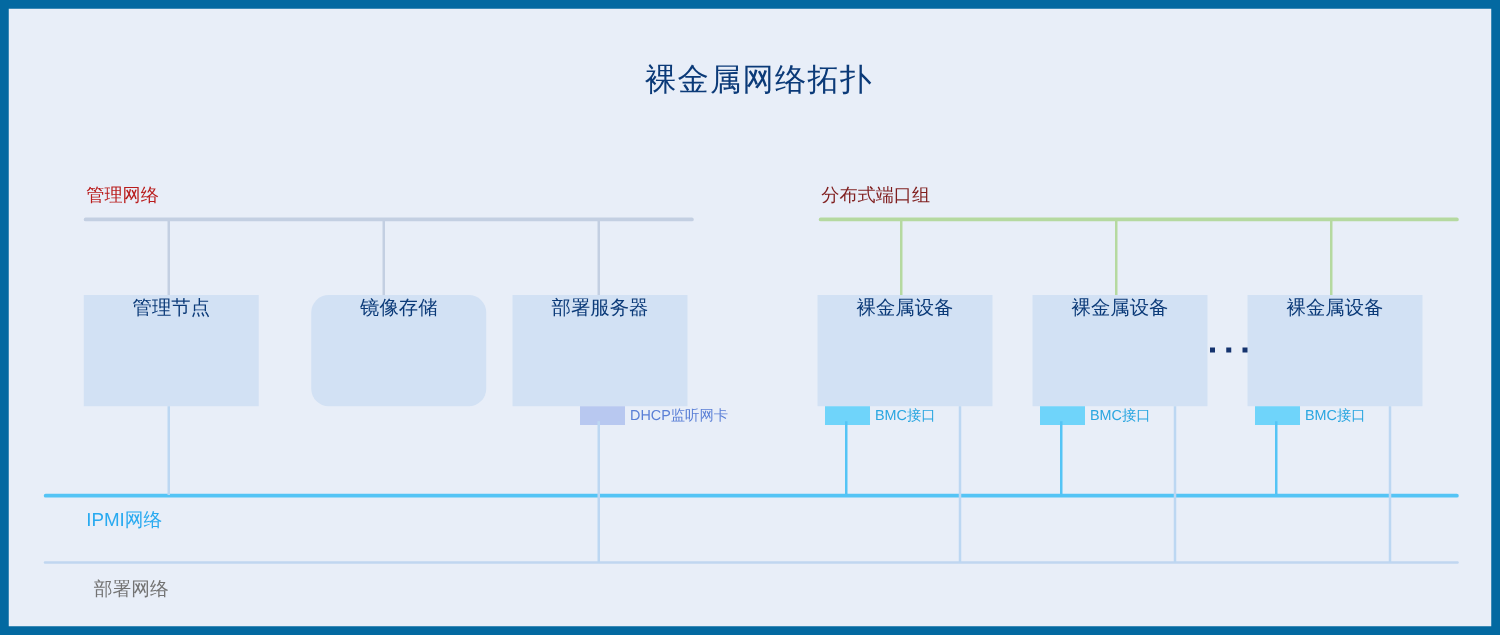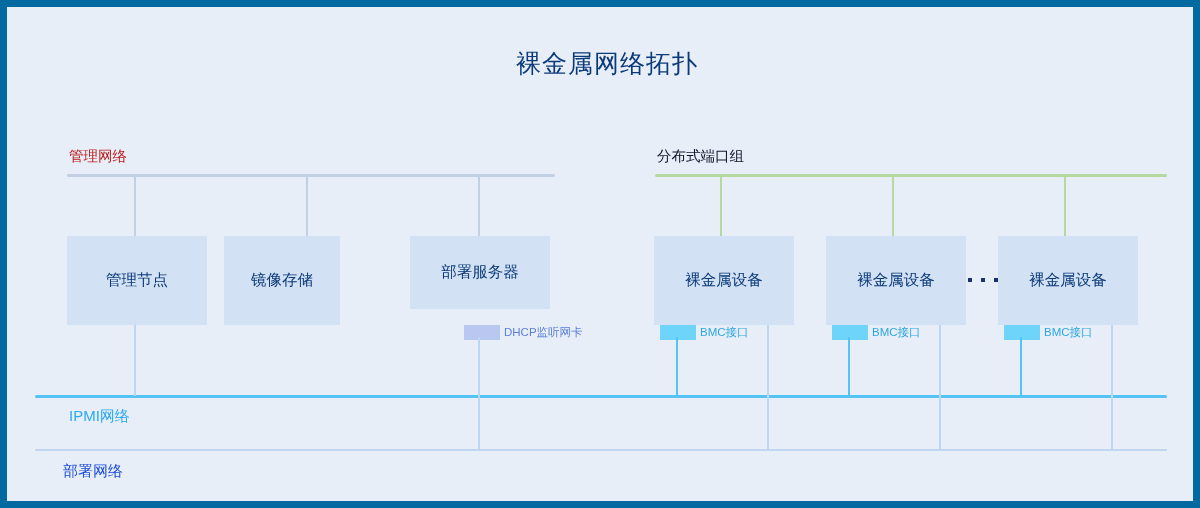--- a/index.html
+++ b/index.html
@@ -35,21 +35,21 @@
     white-space: nowrap;
   }
 
   
   .zone-label {
     position: absolute;
     font-size: 14.5px;
     white-space: nowrap;
   }
   .zone-mgmt   { left: 62px;  top: 140px; color: #b91c1c; }
-  .zone-dpg    { left: 650px; top: 140px; color: #0f172a; font-family: Liberation Serif, serif; }
+  .zone-dpg    { left: 650px; top: 140px; color: #7f1d1d; font-family: Liberation Serif, serif; }
 
   
   .bus {
     position: absolute;
     height: 3px;
     border-radius: 2px;
   }
   .bus-mgmt  { left: 60px;  top: 167px; width: 488px; background: #c3cfe2; }
   .bus-dpg   { left: 648px; top: 167px; width: 512px; background: #b5d9a0; }
   .bus-ipmi  { left: 28px;  top: 388px; width: 1132px; height: 3px; background: #54c4f5; }
@@ -63,21 +63,21 @@
   .v-mgmt   { background: #c3cfe2; }
   .v-green  { background: #b5d9a0; }
   .v-cyan   { background: #54c4f5; }
   .v-soft   { background: #bcd7f2; }
 
   
   .node {
     position: absolute;
     background: #d2e1f4;
     display: flex;
-    align-items: center;
+    align-items: flex-start;
     justify-content: center;
     font-size: 15.5px;
     color: #0b3a78;
     white-space: nowrap;
   }
 
   
   .badge-wrap {
     position: absolute;
     display: flex;
@@ -112,21 +112,21 @@
     display: block;
   }
 
   
   .net-label {
     position: absolute;
     font-size: 15px;
     white-space: nowrap;
   }
   .net-ipmi   { left: 62px; top: 400px; color: #29aaf0; text-align: center; }
-  .net-deploy { left: 56px; top: 455px; color: #1d4ed8; }
+  .net-deploy { left: 68px; top: 455px; color: #737373; }
 </style>
 </head>
 <body>
 
 <div id="canvas">
 
   <div class="title">裸金属网络拓扑</div>
 
   <div class="zone-label zone-mgmt">管理网络</div>
   <div class="zone-label zone-dpg">分布式端口组</div>
@@ -140,24 +140,24 @@
   <div class="vline v-mgmt" style="left:299px; top:168px; height:61px;"></div>
   <div class="vline v-mgmt" style="left:471px; top:168px; height:61px;"></div>
 
   <div class="vline v-green" style="left:713px; top:168px; height:61px;"></div>
   <div class="vline v-green" style="left:885px; top:168px; height:61px;"></div>
   <div class="vline v-green" style="left:1057px; top:168px; height:61px;"></div>
 
   <div class="node" style="left:60px; top:229px; width:140px; height:89px;">
     <span>管理节点</span>
   </div>
-  <div class="node" style="left:217px; top:229px; width:116px; height:89px;">
+  <div class="node" style="left:242px; top:229px; width:140px; height:89px;border-radius:14px;">
     <span>镜像存储</span>
   </div>
-  <div class="node" style="left:403px; top:229px; width:140px; height:73px;">
+  <div class="node" style="left:403px; top:229px; width:140px; height:89px;">
     <span>部署服务器</span>
   </div>
   <div class="node" style="left:647px; top:229px; width:140px; height:89px;">
     <span>裸金属设备</span>
   </div>
   <div class="node" style="left:819px; top:229px; width:140px; height:89px;">
     <span>裸金属设备</span>
   </div>
   <div class="node" style="left:991px; top:229px; width:140px; height:89px;">
     <span>裸金属设备</span>

